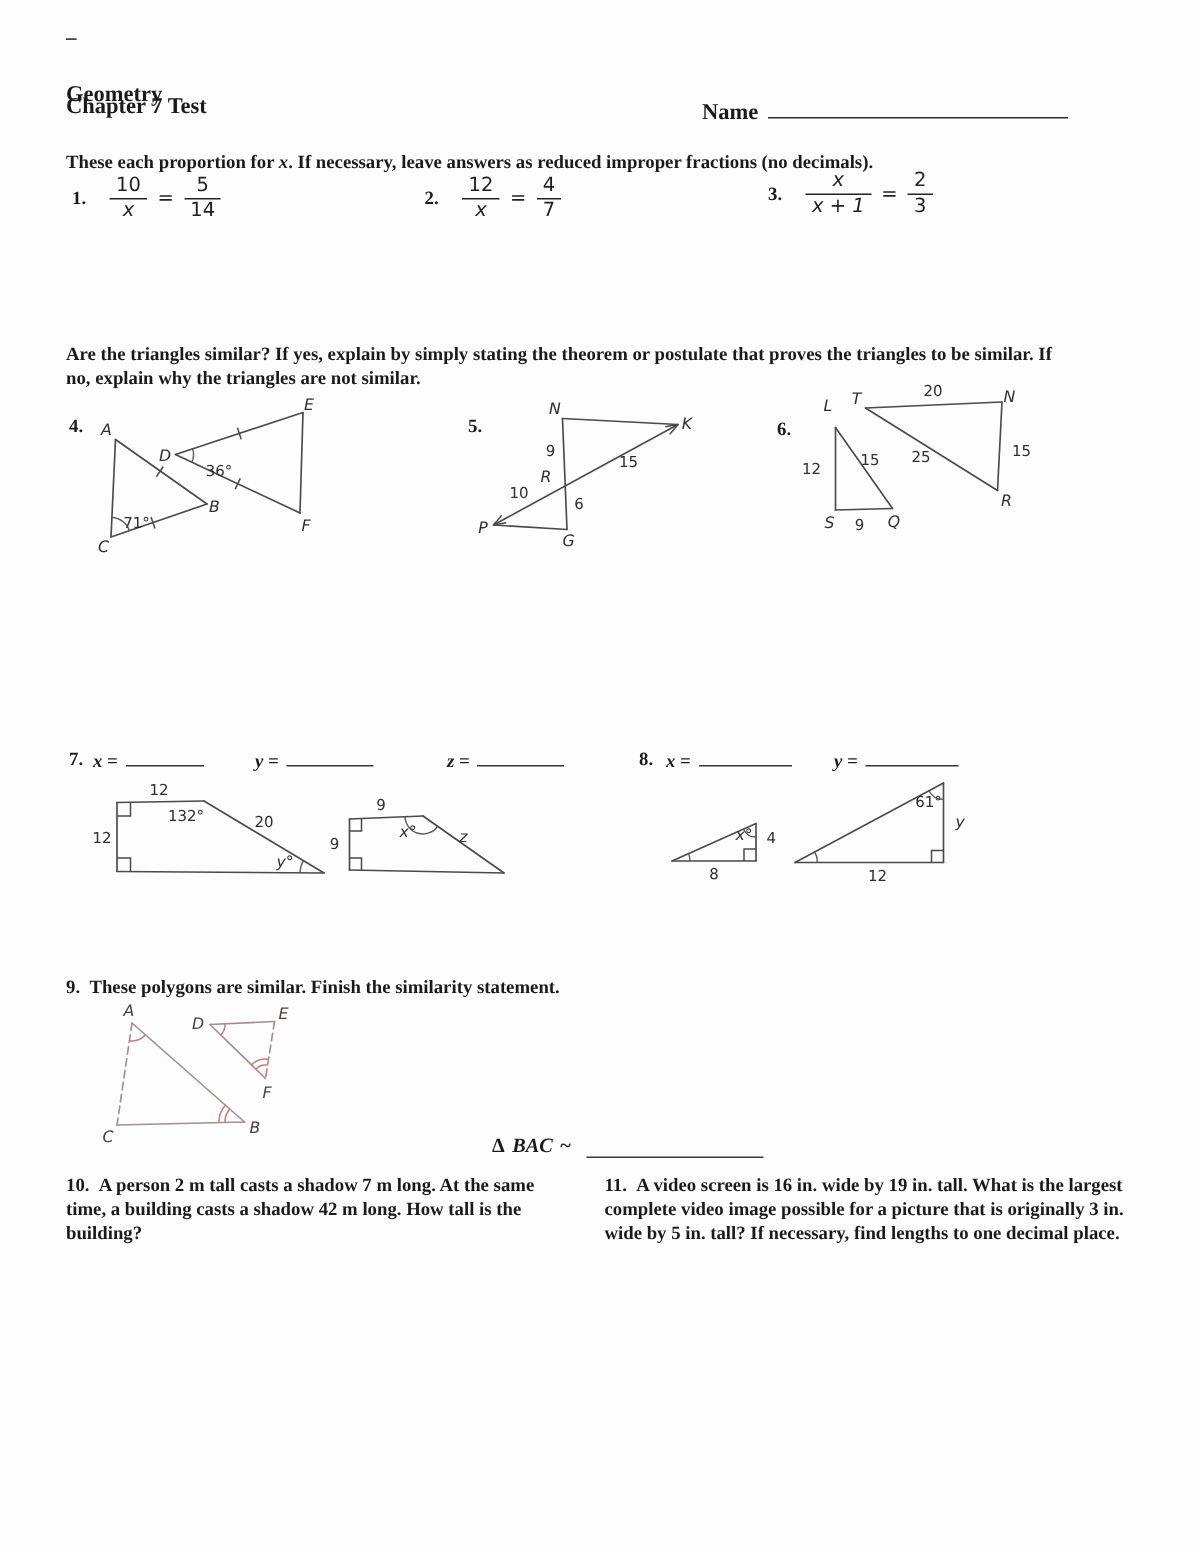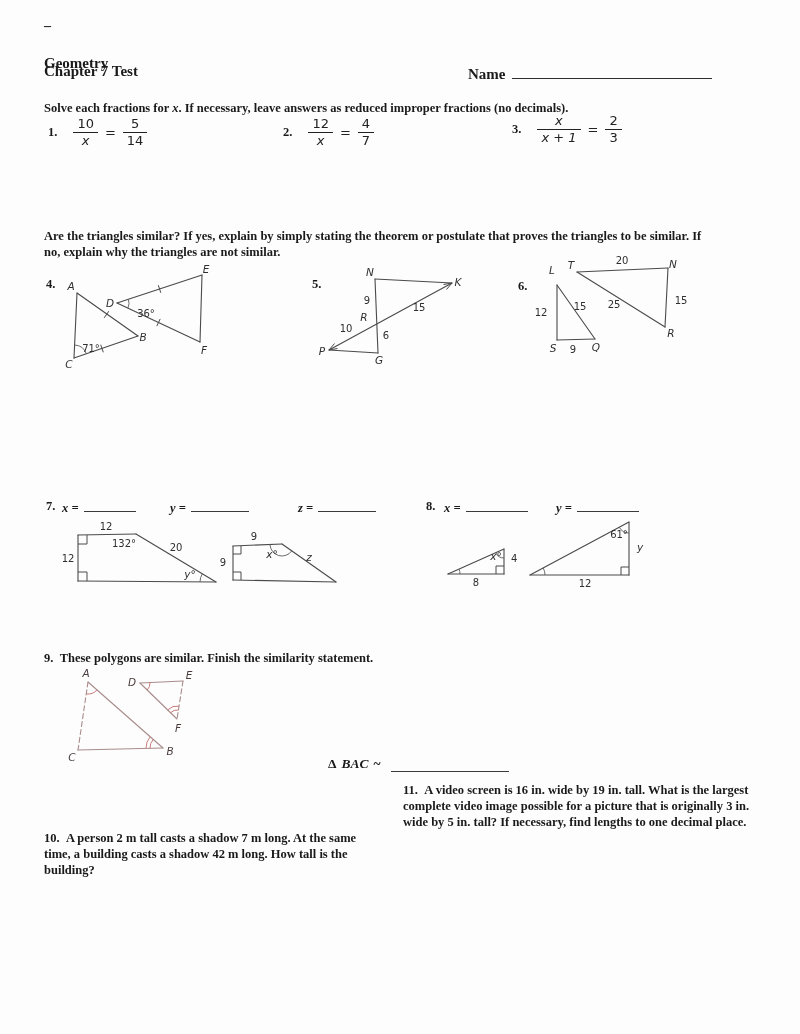--- a/index.html
+++ b/index.html
@@ -37,21 +37,21 @@
 <div class="page">
 
   <div class="abs doc" style="left:44px;top:18px;font-size:14px;">–</div>
   <div class="abs doc h1" style="left:44px;top:54px;">Geometry</div>
   <div class="abs doc h1" style="left:44px;top:62px;">Chapter 7 Test</div>
   <div class="abs doc h1" style="left:468px;top:44px;margin-top:21px;">
     <span>Name</span><span class="nameline"></span>
   </div>
 
   <div class="abs doc" style="left:44px;top:100px;width:720px;">
-    <span>Solve each fractions for </span><span class="var">x</span><span>.  If necessary, leave answers as reduced improper fractions (no decimals).</span>
+    <span>These each proportion for </span><span class="var">x</span><span>.  If necessary, leave answers as reduced improper fractions (no decimals).</span>
   </div>
 
   <div class="prob" style="left:48px;top:116px;">
     <span class="pnum">1.</span>
     <span class="frac">
         <span class="top">10</span>
         <span class="bot var">x</span>
       </span>
     <span class="eq">=</span>
     <span class="frac">
@@ -261,20 +261,20 @@
     <text class="v t9" x="118" y="69" text-anchor="middle">F</text>
   </svg>
 
   <div class="abs stmt" style="left:328px;top:724px;">
     <span>Δ</span>
     <span class="tri">BAC</span>
     <span>~</span>
     <span class="blank" style="width:118px;"></span>
   </div>
 
-  <div class="abs doc" style="left:44px;top:782px;width:335px;margin-top:48px;">
+  <div class="abs doc" style="left:44px;top:782px;width:335px;">
     <span>10.</span>&nbsp;&nbsp;<span>A person 2 m tall casts a shadow 7 m long. At the same time, a building casts a shadow 42 m long. How tall is the building?</span>
   </div>
   <div class="abs doc" style="left:403px;top:782px;width:368px;">
     <span>11.</span>&nbsp;&nbsp;<span>A video screen is 16 in. wide by 19 in. tall.  What is the largest complete video image possible for a picture that is originally 3 in. wide by 5 in. tall? If necessary, find lengths to one decimal place.</span>
   </div>
 
 </div>
 
 </body></html>

